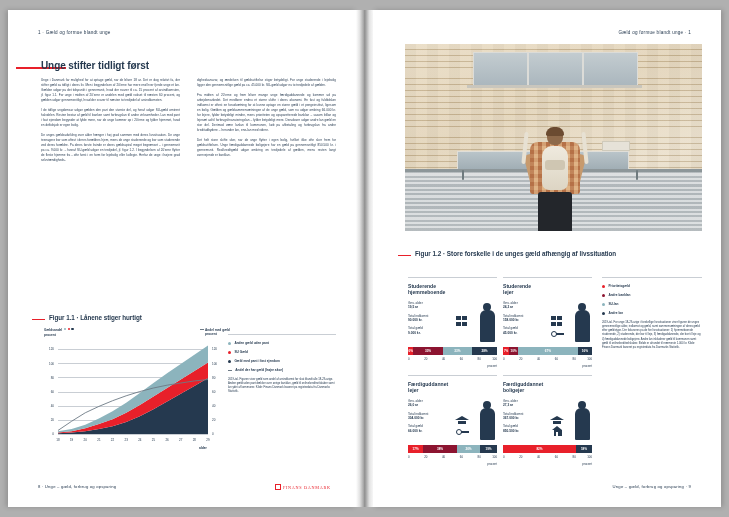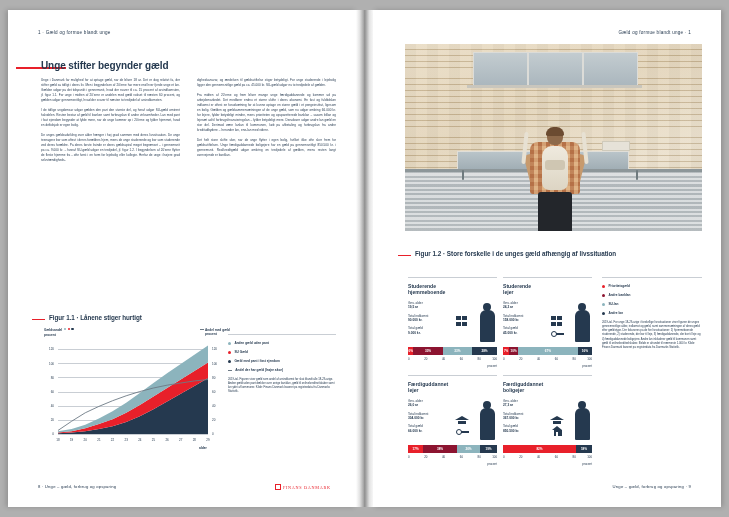--- a/index.html
+++ b/index.html
@@ -128,21 +128,21 @@
 </head>
 <body>
 
 <div class="spread">
 
   <div class="page left">
 
     <div class="runhead rh-left">1 · Gæld og formue blandt unge</div>
 
     <div class="rule h1rule"></div>
-    <div class="h1">Unge stifter begynder gæld</div>
+    <div class="h1">Unge stifter tidligt først</div>
 
     <div class="cols">
       <div class="col">
         <p class="para">Unge i Danmark får mulighed for at optage gæld, når de bliver 18 år. Det er dog relativt få, der stifter gæld så tidligt i deres liv. Men i begyndelsen af 20'erne har mere end hver fjerde unge et lån. Gælden udgør på det tidspunkt i gennemsnit, hvad der svarer til ca. 15 procent af årsindkomsten, jf. figur 1.1. For unge i midten af 20'erne er andelen med gæld vokset til næsten 60 procent, og gælden udgør gennemsnitligt, hvad der svarer til næsten to tredjedel af årsindkomsten.</p>
         <p class="para">I de tidlige ungdomsår udgør gælden den part den største del, og heraf udgør SU-gæld omtrent halvdelen. Resten består af gæld til banken samt forbrugslån til andre virksomheder. Lån med pant i fast ejendom begynder at fylde mere, når de unge kommer op i 20'erne og fylder hjemmet, hvad en deltidsjob er egen bolig.</p>
         <p class="para">De unges gældsudvikling over alder hænger i høj grad sammen med deres livssituation. De unge teenagere bor som oftest i deres forældres hjem, mens de unge studerende og bor som studerende ved deres forældre. På deres første kvinde er deres gældsspiral meget begrænset – i gennemsnit på ca. 9.000 kr. – hvoraf SU-gæld udgør en tredjedel, jf. figur 1.2. I begyndelsen af 20'erne flytter de fleste hjemme fra - ofte først i en form for lejebolig eller kollegie. Herfår de unge i højere grad selvstændigheds-</p>
       </div>
       <div class="col">
         <p class="para">dighedsansvar, og ændelsen til gældsstiftelse stiger betydeligt. For unge studerende i lejebolig ligger den gennemsnitlige gæld på ca. 45.000 kr. SU-gæld udgør nu to tredjedele af gælden.</p>
         <p class="para">Fra midten af 20'erne og frem bliver mange unge færdiguddannede og kommer ud på arbejdsmarkedet. Det medfører endnu et større skifte i deres økonomi. En fast og fuldtidsløn indkomst er oftest en forudsætning for at kunne optage en større gæld i et pengeinstitut, ligesom en bolig. Gælden og gældsammensætningen af de unge gæld, som nu udgør omkring 66.000 kr. for lejere, fylder betydeligt mindre, mens prioriteten og opsparetterede banklån – såsom billån og lejesæt ad til forbrugsfinansieringslån – fylder betydeligt mere. Derudover udgør andre lån gæld en stor del. Derimod være lånlån til kommunen, køb på afbetaling og forbrugslån fra andre kreditudbydere – herunder lån, ene-lån med videre.</p>

